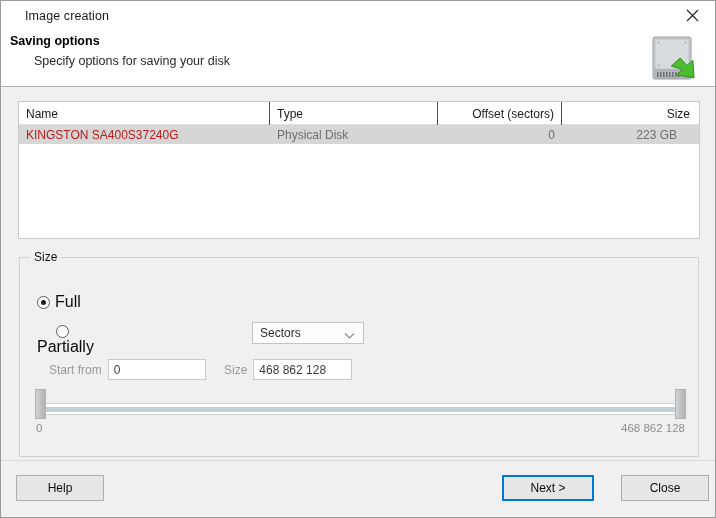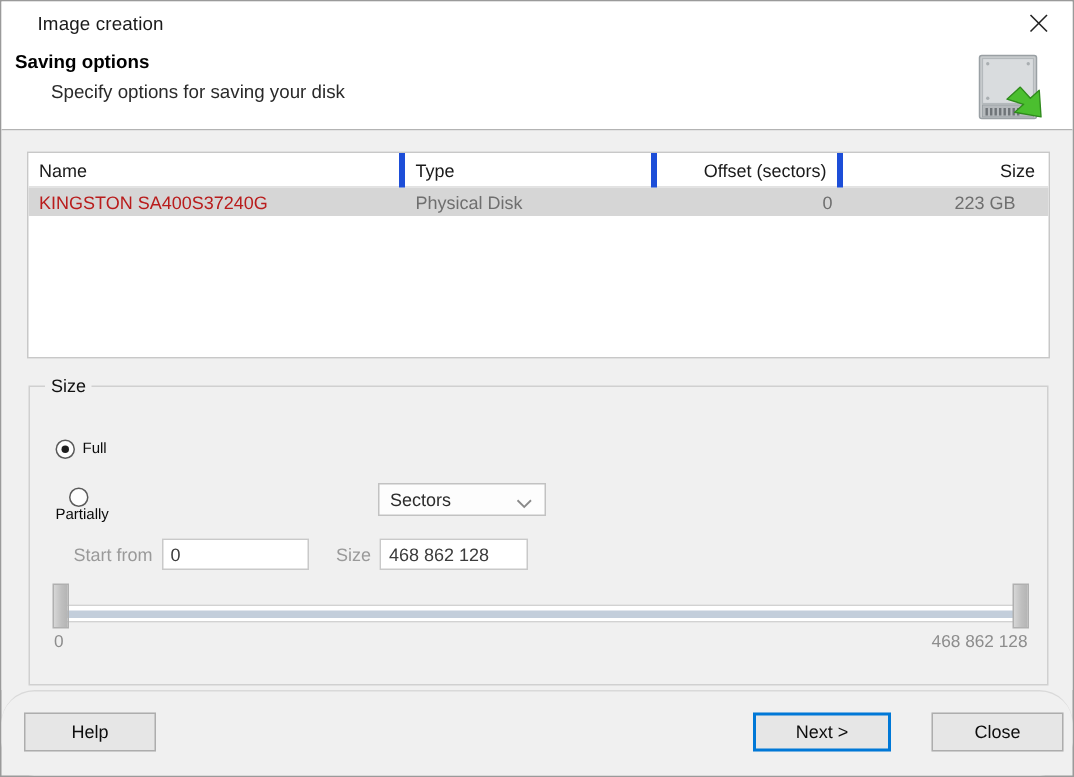--- a/index.html
+++ b/index.html
@@ -113,21 +113,21 @@
     border-bottom: 1px solid #e2e2e2;
     box-sizing: border-box;
   }
   .th {
     font-size: 12px;
     color: #1a1a1a;
     display: flex;
     align-items: center;
     padding: 0 7px;
     box-sizing: border-box;
-    border-right: 4px solid #1d4ed8;
+    border-right: 1px solid #1d4ed8;
     height: 23px;
     overflow: hidden;
     white-space: nowrap;
   }
   .th:last-child { border-right: none; }
   .col-name  { width: 251px; }
   .col-type  { width: 168px; }
   .col-off   { width: 124px; justify-content: flex-end; }
   .col-size  { width: 137px; justify-content: flex-end; padding-right: 9px;}
 
@@ -195,21 +195,21 @@
     flex: none;
   }
   .radio.checked::after {
     content: "";
     position: absolute;
     left: 3px; top: 3px;
     width: 5px; height: 5px;
     border-radius: 50%;
     background: #1d1d1d;
   }
-  .radio-label { font-size: 10px; color: #0a0a0a; }
+  .radio-label { font-size: 16px; color: #0a0a0a; }
 
   
   #unit-combo {
     position: absolute;
     left: 232px;
     top: 64px;
     width: 112px;
     height: 22px;
     background: #fdfdfd;
     border: 1px solid #c2c2c2;
@@ -302,21 +302,20 @@
   #tick-max { right: 0px; }
 
   
   #footer {
     height: 57px;
     min-height: 57px;
     position: relative;
     background: #f0f0f0;
     border-top: 1px solid #d9d9d9;
     box-sizing: border-box;
-    border-radius: 22px;
   }
   .btn {
     position: absolute;
     top: 14px;
     height: 26px;
     background: #e6e6e6;
     border: 1px solid #adadad;
     box-sizing: border-box;
     display: flex;
     align-items: center;

